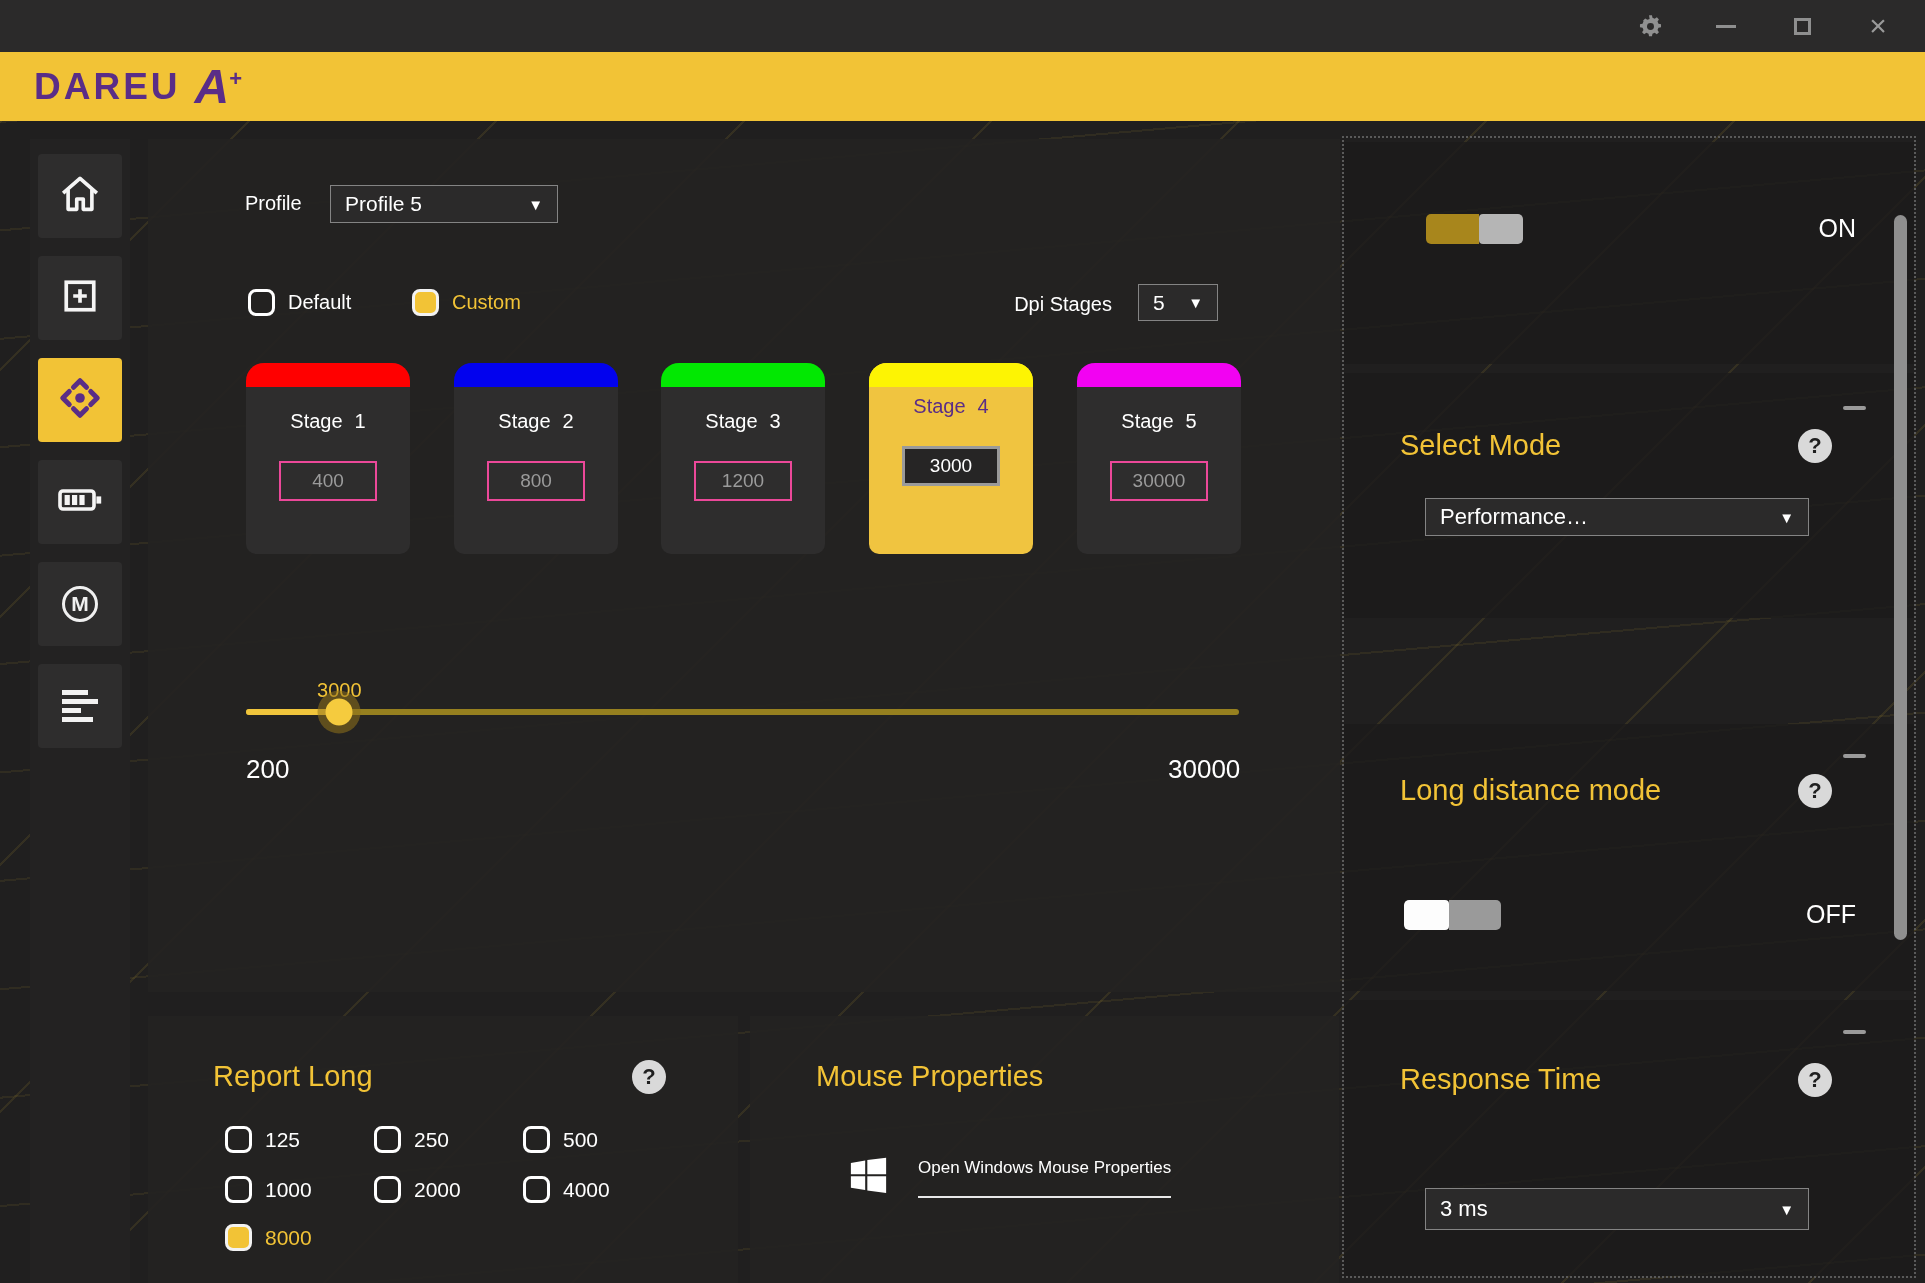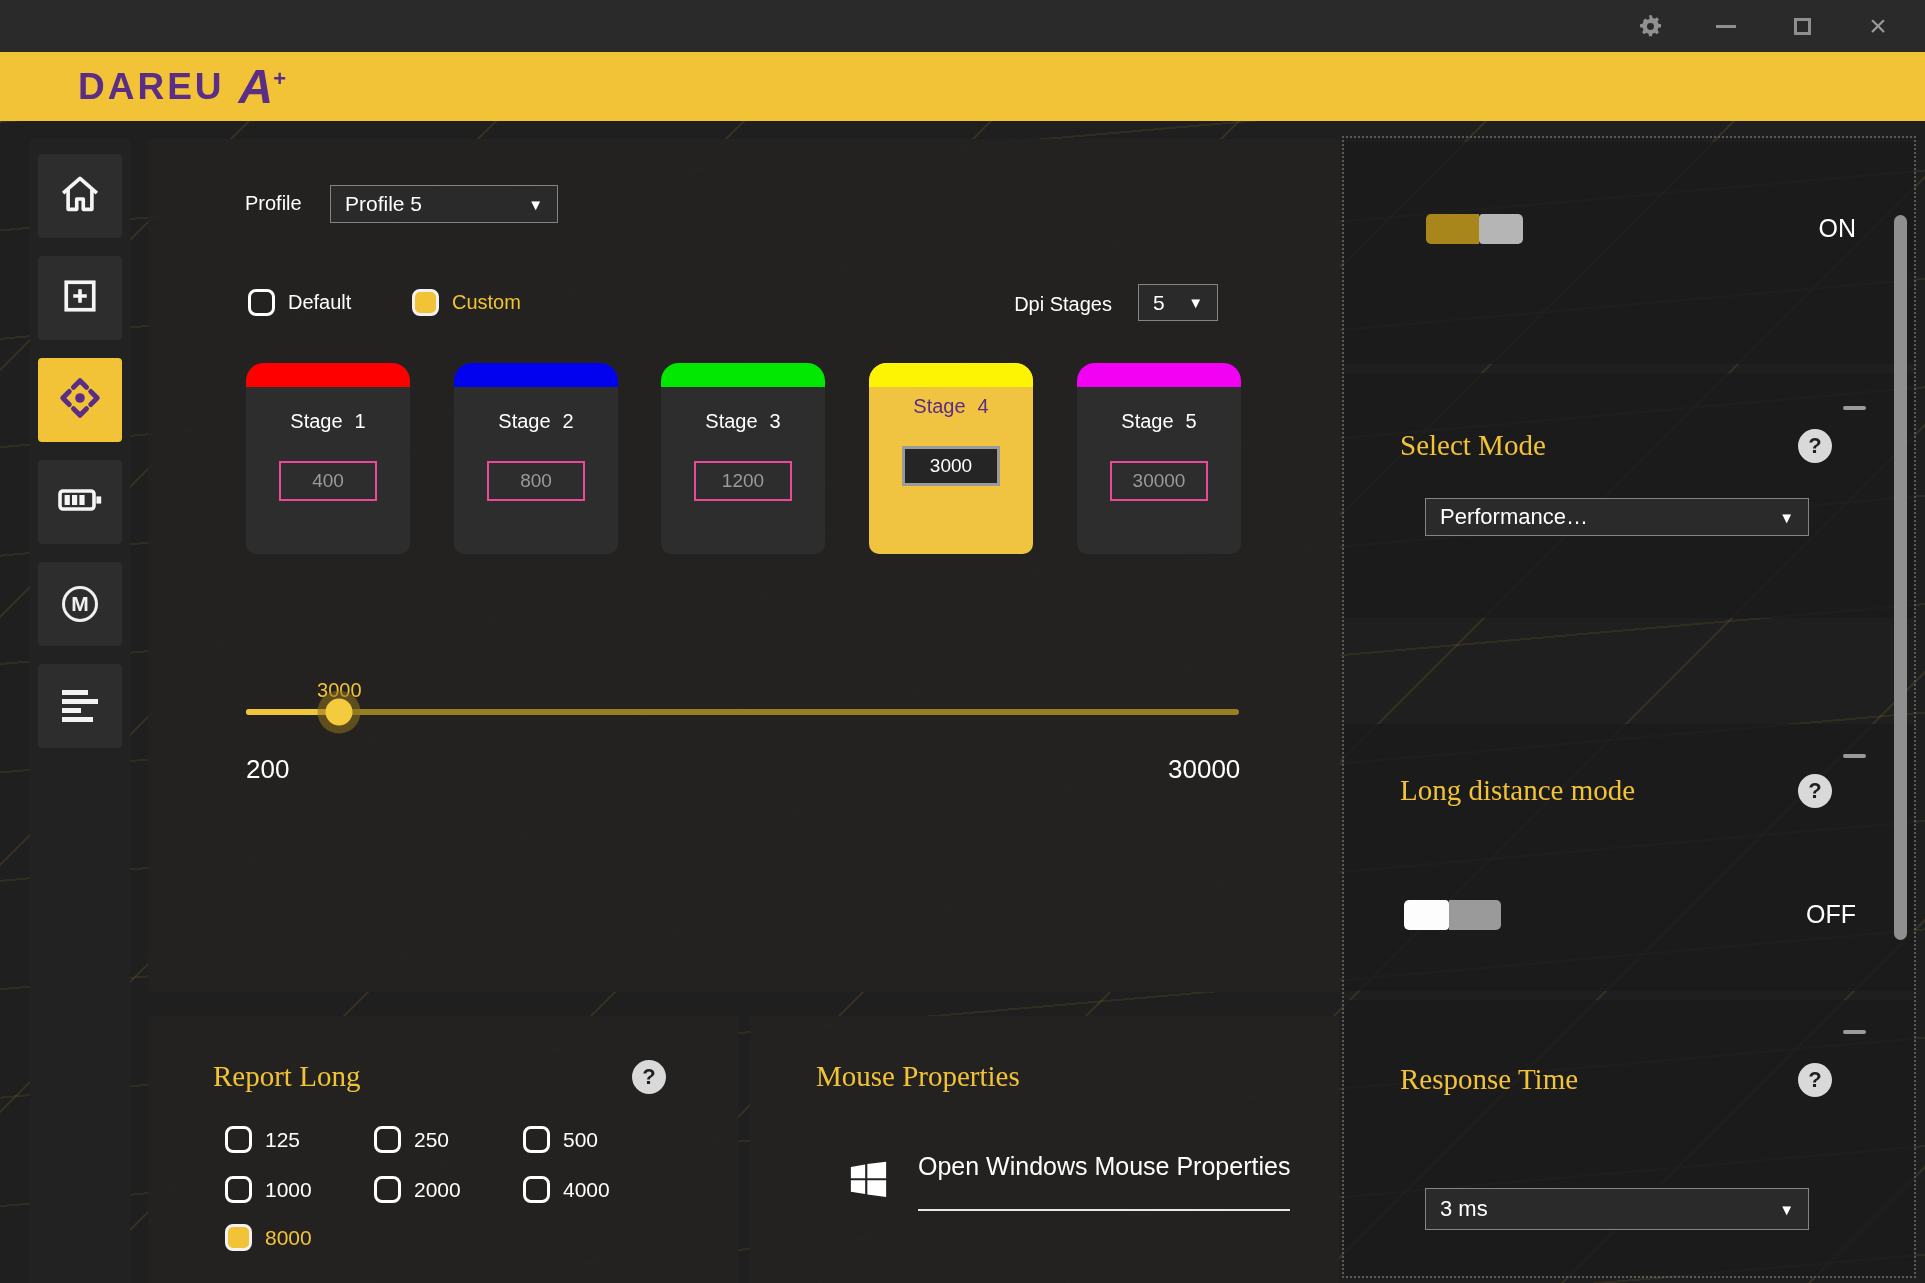--- a/index.html
+++ b/index.html
@@ -23,21 +23,21 @@
     padding-right:32px; gap:46px;
   }
   .win-btn { width:30px; height:30px; display:flex; align-items:center; justify-content:center; cursor:pointer; }
   .win-btn svg { display:block; }
   .min-glyph { width:20px; height:3px; background:#8f8f8f; }
   .max-glyph { width:17px; height:17px; border:3px solid #8f8f8f; }
   .close-glyph { color:#9a9a9a; font-size:30px; line-height:1; font-weight:400; }
   
   .brand-bar {
     position:absolute; left:0; top:52px; width:100%; height:69px;
-    background:#F2C336; z-index:4; display:flex; align-items:center; padding-left:78px;
+    background:#F2C336; z-index:4; display:flex; align-items:center; padding-left:34px;
   }
   .brand-text {
     color:#5A2D87; font-weight:900; font-size:37px; letter-spacing:3px;
     font-family:"Liberation Sans", sans-serif;
   }
   .brand-mark { color:#5A2D87; font-weight:900; font-size:48px; font-style:italic; margin-left:14px; line-height:0.9; }
   .brand-plus { color:#5A2D87; font-weight:900; font-size:22px; vertical-align:super; font-style:normal; }
   
   .sidebar {
     position:absolute; left:30px; top:139px; width:100px; height:1144px;
@@ -99,29 +99,29 @@
     position:absolute; top:3px; width:27px; height:27px; border-radius:50%;
     background:#F5CB3E; transform:translate(-50%,-50%);
     box-shadow:0 0 0 8px rgba(145,115,28,0.55); cursor:grab;
   }
   .slider-value {
     position:absolute; top:-30px; transform:translateX(-50%);
     color:#F2C336; font-size:20px;
   }
   .slider-minmax { position:absolute; top:615px; font-size:26px; color:#fff; }
   
-  .sec-title { color:#F2C336; font-size:29px;font-family:Liberation Serif, serif; }
+  .sec-title { color:#F2C336; font-size:29px; }
   .help-icon {
     width:34px; height:34px; border-radius:50%; background:#d9d9d9; color:#1f1f1f;
     display:flex; align-items:center; justify-content:center; font-size:22px; font-weight:700; cursor:pointer;
   }
   .dash { width:23px; height:4px; background:#9a9a9a; border-radius:2px; cursor:pointer; }
   
   .mouse-link-row { position:absolute; left:95px; top:136px; display:flex; align-items:center; gap:26px; cursor:pointer; }
-  .mouse-link { color:#fff; font-size:25px; padding-bottom:28px; border-bottom:2px solid #e8e8e8; }
+  .mouse-link { color:#fff; font-size:17px; padding-bottom:18px; border-bottom:2px solid #e8e8e8; }
   
   .right-panel {
     position:absolute; left:1342px; top:136px; width:574px; height:1142px;
     border:2px dotted #5a5a5a; z-index:1;
   }
   .rp-sec { position:absolute; left:0; width:100%; background:rgba(28,27,27,0.82); }
   .toggle { position:absolute; width:97px; height:30px; border-radius:5px; overflow:hidden; cursor:pointer; display:flex; }
   .toggle .seg-a { height:100%; }
   .toggle .seg-b { height:100%; }
   .toggle.on  .seg-a { width:55%; background:#A8861C; }

